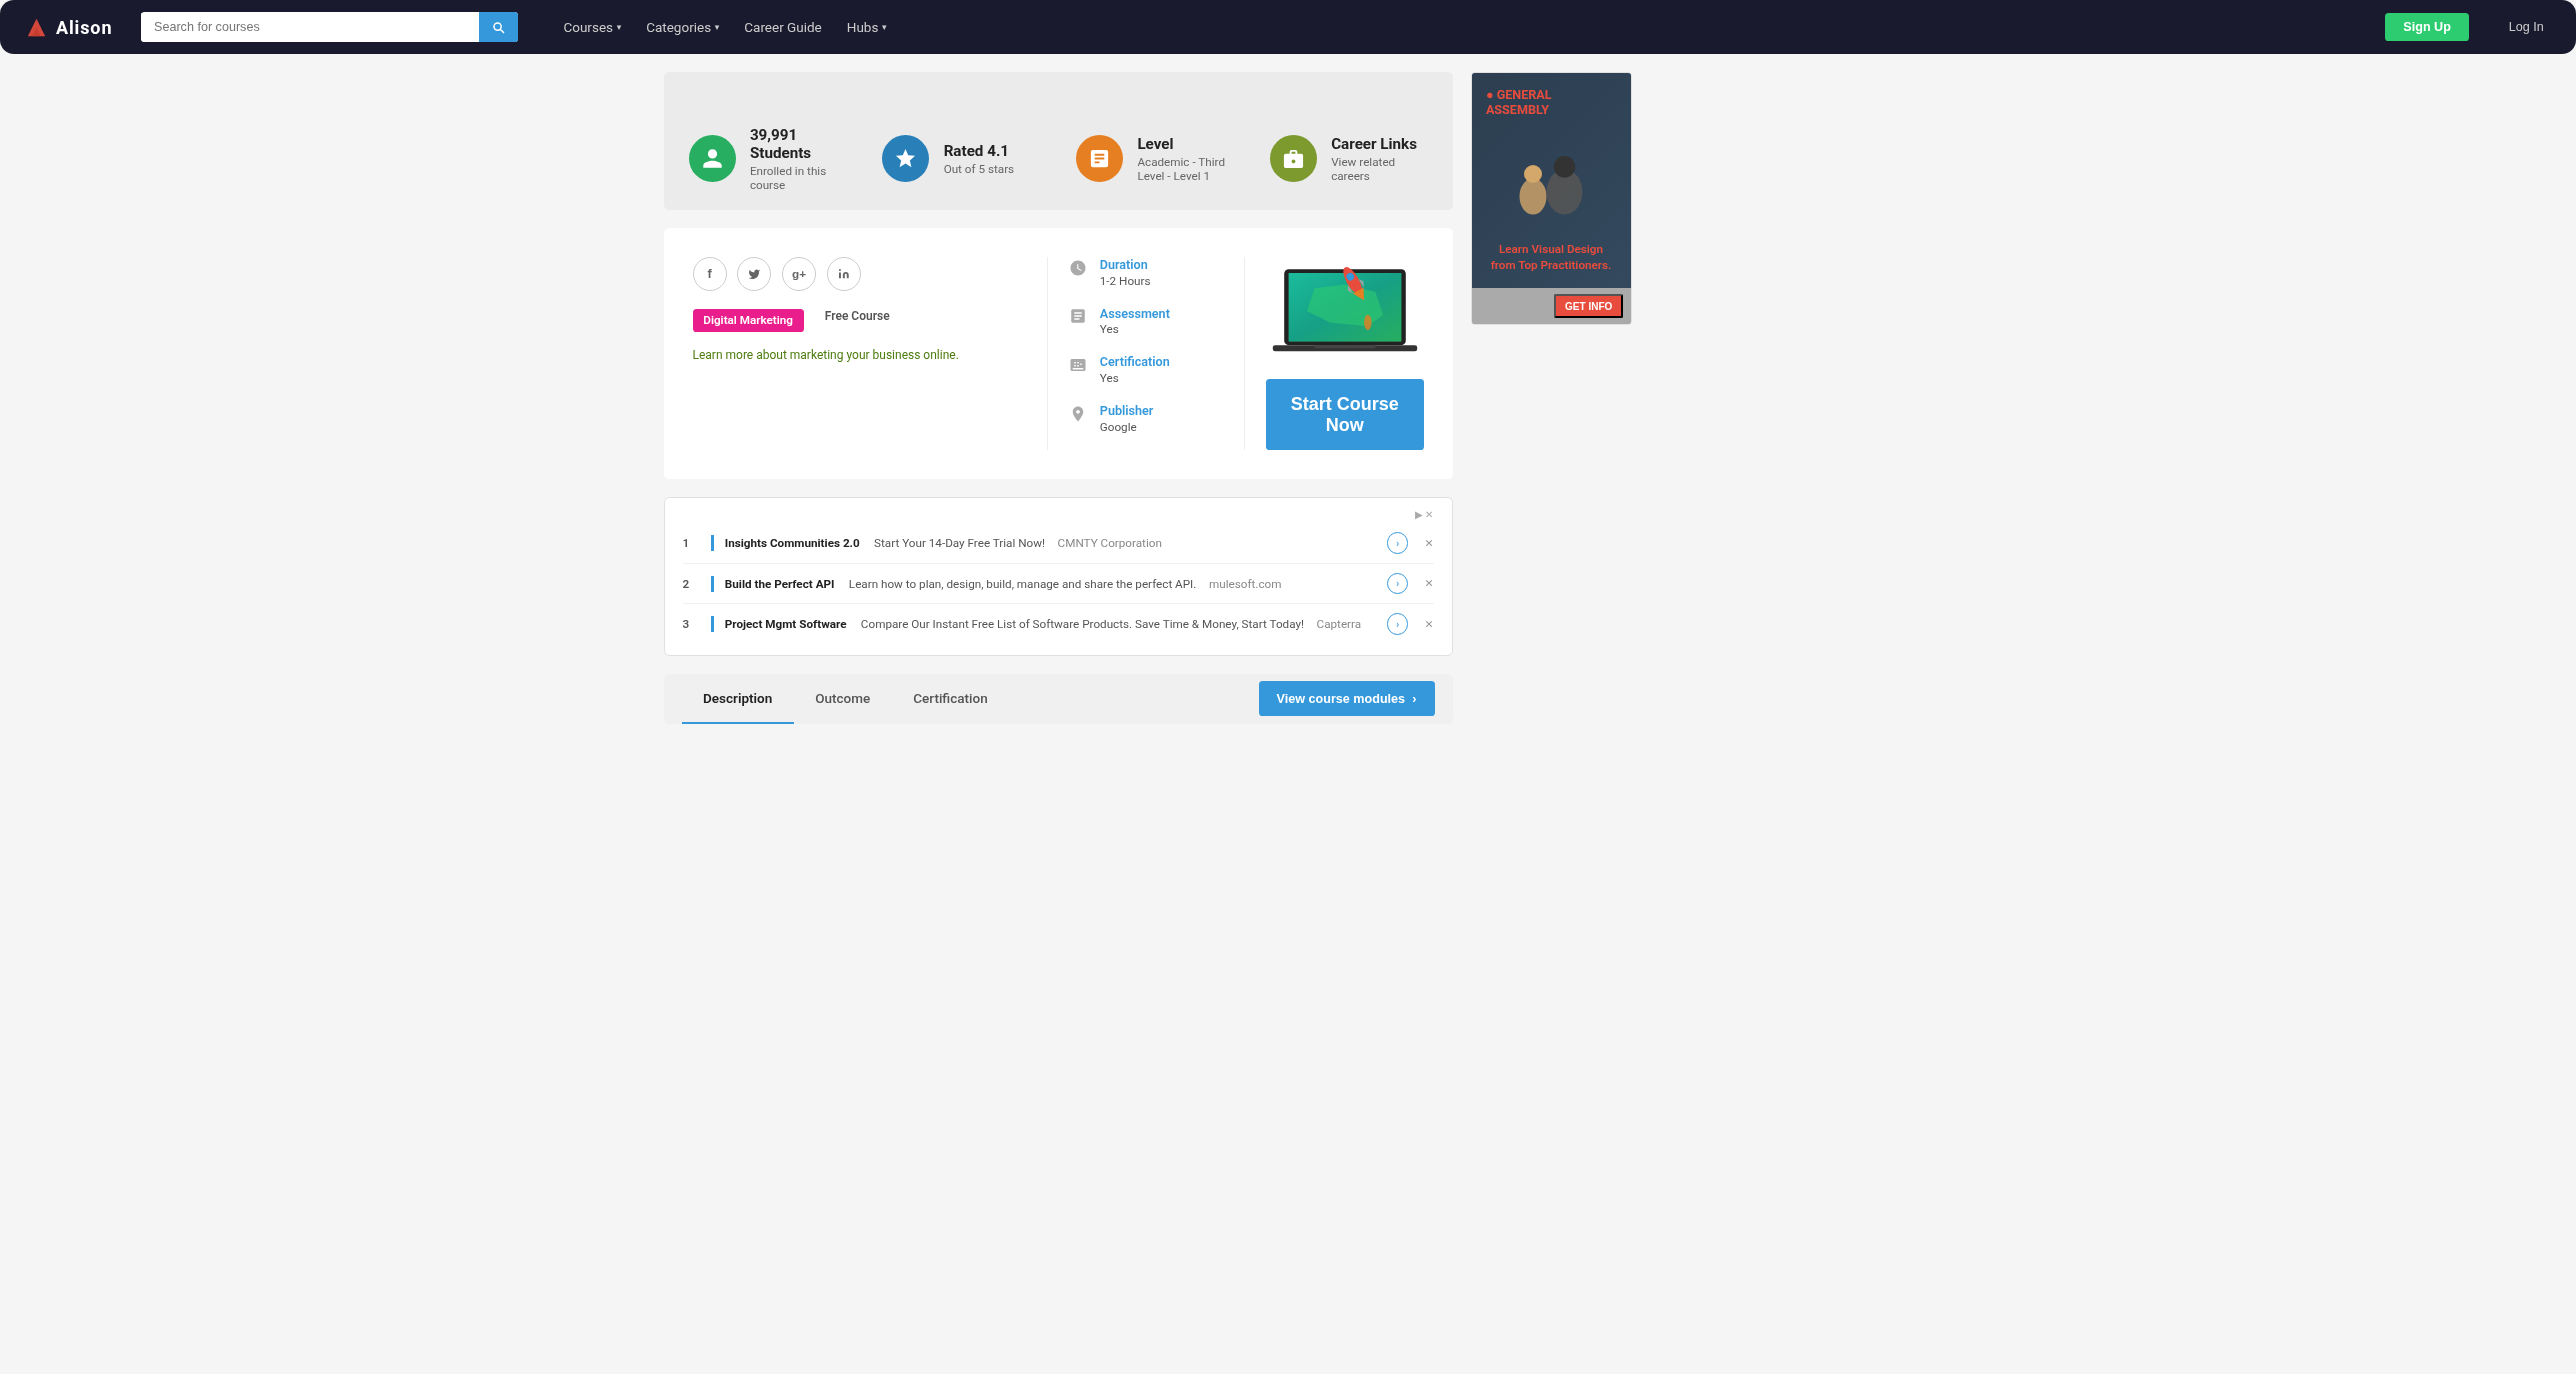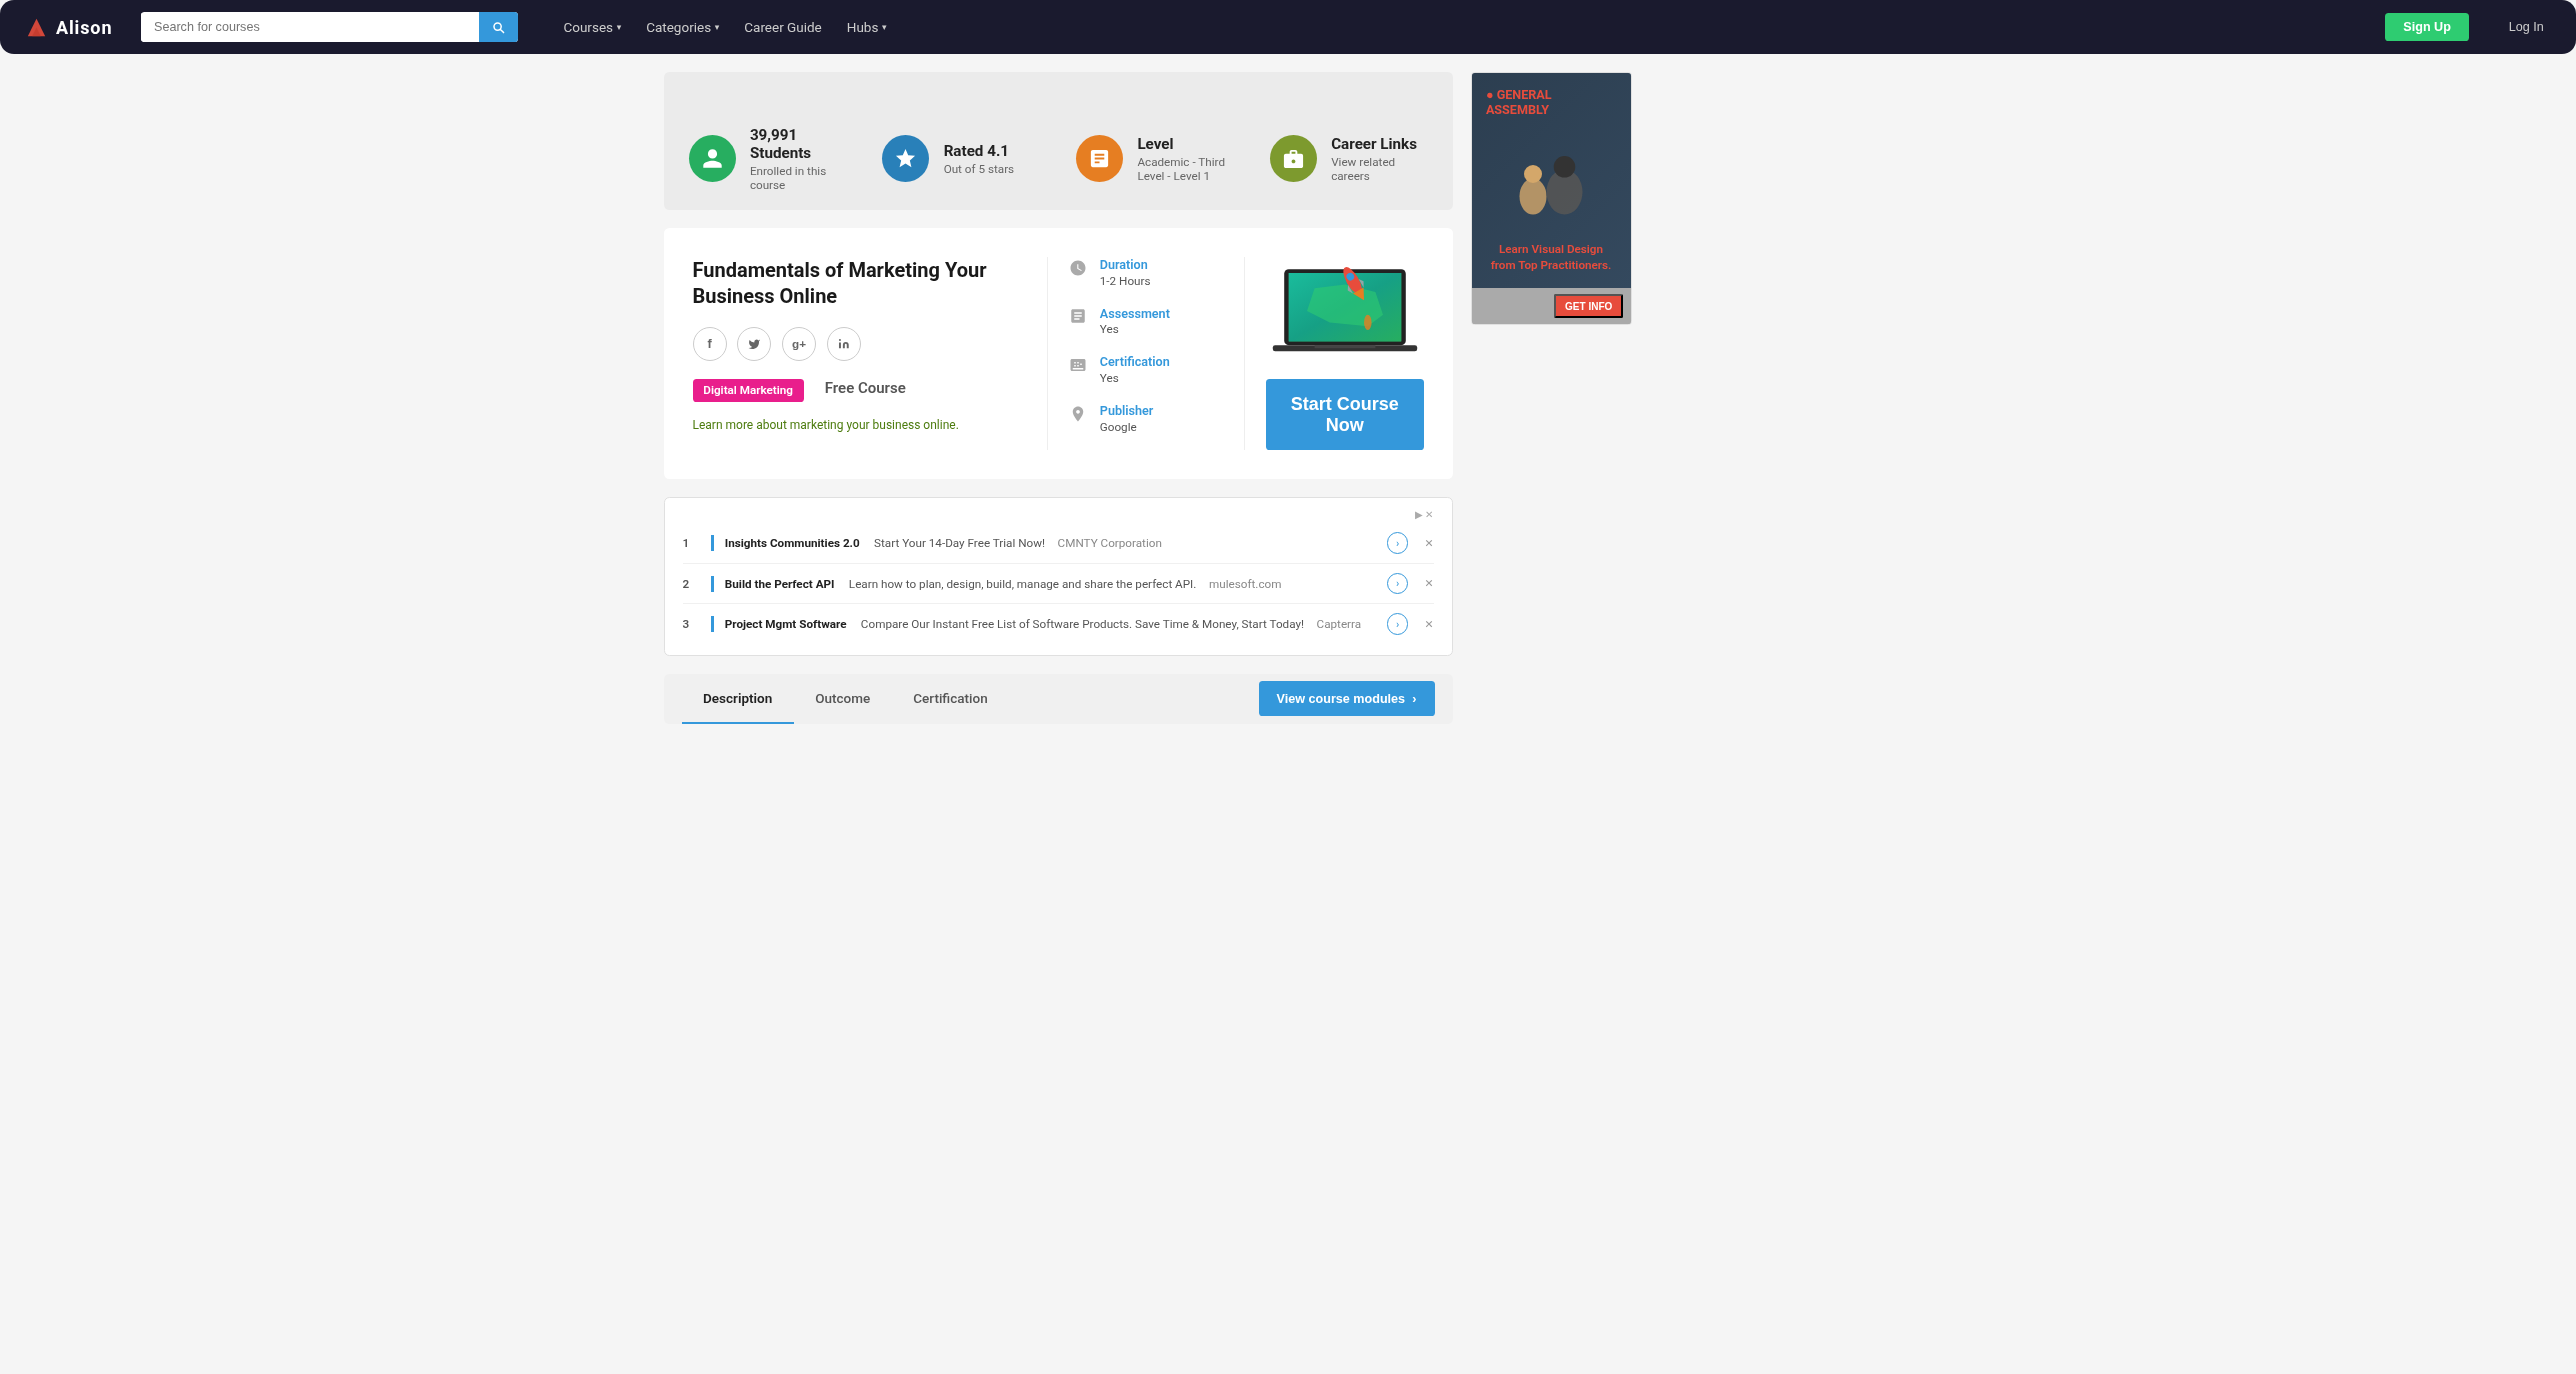--- a/index.html
+++ b/index.html
@@ -183,21 +183,21 @@
     .tag-digital {
       background: #e91e8c;
       color: white;
       padding: 4.5px 10.8px;
       border-radius: 3.6px;
       font-size: 11.7px;
       font-weight: 600;
     }
     .tag-free {
       color: #555;
-      font-size: 15px;
+      font-size: 12px;
       font-weight: 600;
     }
     .course-desc {
       color: #4d7c0f;
       font-size: 12px;
       line-height: 1.5;
     }
 
     
     .course-middle {
@@ -530,21 +530,20 @@
         <div class="stat-text">
           <div class="stat-title">Career Links</div>
           <div class="stat-sub">View related careers</div>
         </div>
       </div>
     </div>
 
     <div class="course-card">
 
       <div class="course-left">
-        <h1 class="course-title">Fundamentals of Marketing Your Business Online</h1>
         <div class="social-icons">
           <button class="social-btn">f</button>
           <button class="social-btn">
             <svg width="12.6" height="12.6" viewBox="0 0 24 24" fill="#666">
                 <path d="M23 3a10.9 10.9 0 0 1-3.14 1.53 4.48 4.48 0 0 0-7.86 3v1A10.66 10.66 0 0 1 3 4s-4 9 5 13a11.64 11.64 0 0 1-7 2c9 5 20 0 20-11.5a4.5 4.5 0 0 0-.08-.83A7.72 7.72 0 0 0 23 3z"></path>
               </svg>
           </button>
           <button class="social-btn" style="font-size:11.7px;">g+</button>
           <button class="social-btn">
             <svg width="11.7" height="11.7" viewBox="0 0 24 24" fill="#666">

